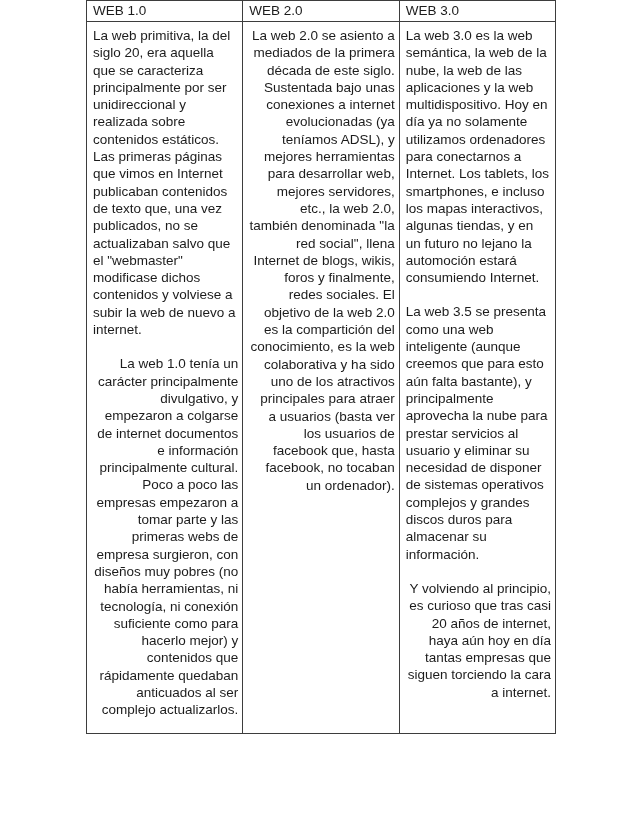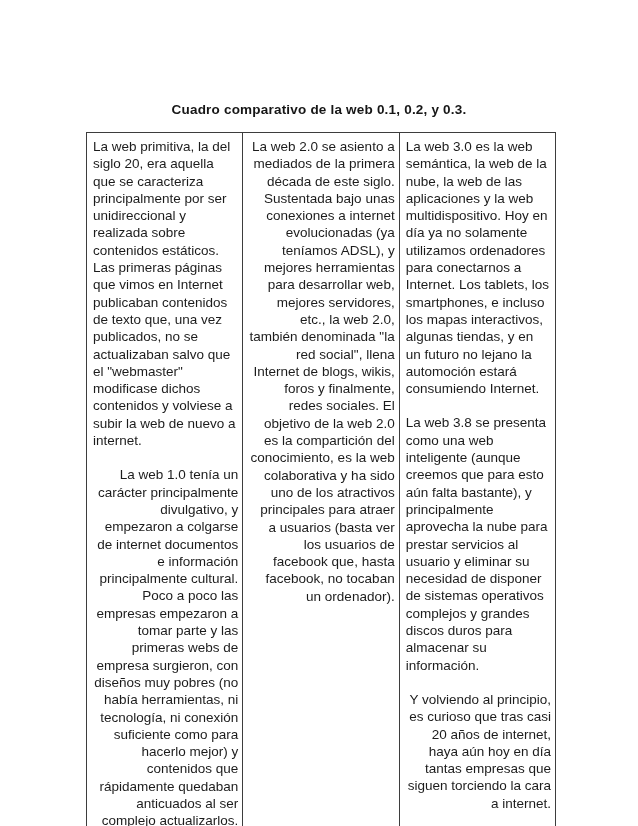--- a/index.html
+++ b/index.html
@@ -56,34 +56,38 @@
   table.comparison td p:last-child {
     margin-bottom: 0;
     text-align: right;
   }
 </style>
 </head>
 <body>
 
 <div class="page">
 
-  <h1 class="doc-title">Cuadro comparativo de la web 0.1, 0.2, y 0.3.</h1>
 
   <table class="comparison">
     <tbody>
+      <tr>
+        <th>WEB 1.0</th>
+        <th>WEB 2.0</th>
+        <th>WEB 3.0</th>
+      </tr>
       <tr>
         <td>
           <p>La web primitiva, la del siglo 20, era aquella que se caracteriza principalmente por ser unidireccional y realizada sobre contenidos estáticos. Las primeras páginas que vimos en Internet publicaban contenidos de texto que, una vez publicados, no se actualizaban salvo que el "webmaster" modificase dichos contenidos y volviese a subir la web de nuevo a internet.</p>
           <p>La web 1.0 tenía un carácter principalmente divulgativo, y empezaron a colgarse de internet documentos e información principalmente cultural. Poco a poco las empresas empezaron a tomar parte y las primeras webs de empresa surgieron, con diseños muy pobres (no había herramientas, ni tecnología, ni conexión suficiente como para hacerlo mejor) y contenidos que rápidamente quedaban anticuados al ser complejo actualizarlos.</p>
         </td>
         <td>
           <p>La web 2.0 se asiento a mediados de la primera década de este siglo. Sustentada bajo unas conexiones a internet evolucionadas (ya teníamos ADSL), y mejores herramientas para desarrollar web, mejores servidores, etc., la web 2.0, también denominada "la red social", llena Internet de blogs, wikis, foros y finalmente, redes sociales. El objetivo de la web 2.0 es la compartición del conocimiento, es la web colaborativa y ha sido uno de los atractivos principales para atraer a usuarios (basta ver los usuarios de facebook que, hasta facebook, no tocaban un ordenador).</p>
         </td>
         <td>
           <p>La web 3.0 es la web semántica, la web de la nube, la web de las aplicaciones y la web multidispositivo. Hoy en día ya no solamente utilizamos ordenadores para conectarnos a Internet. Los tablets, los smartphones, e incluso los mapas interactivos, algunas tiendas, y en un futuro no lejano la automoción estará consumiendo Internet.</p>
-          <p>La web 3.8 se presenta como una web inteligente (aunque creemos que para esto aún falta bastante), y principalmente aprovecha la nube para prestar servicios al usuario y eliminar su necesidad de disponer de sistemas operativos complejos y grandes discos duros para almacenar su información.</p>
+          <p>La web 3.5 se presenta como una web inteligente (aunque creemos que para esto aún falta bastante), y principalmente aprovecha la nube para prestar servicios al usuario y eliminar su necesidad de disponer de sistemas operativos complejos y grandes discos duros para almacenar su información.</p>
           <p>Y volviendo al principio, es curioso que tras casi 20 años de internet, haya aún hoy en día tantas empresas que siguen torciendo la cara a internet.</p>
         </td>
       </tr>
     </tbody>
   </table>
 
 </div>
 
 </body></html>

